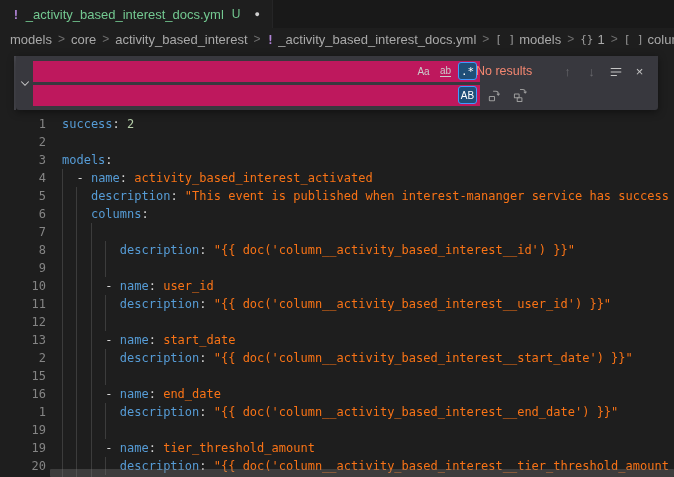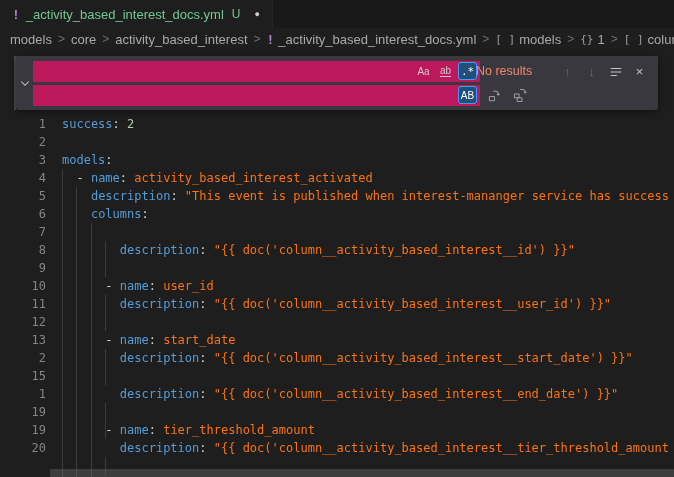--- a/index.html
+++ b/index.html
@@ -172,20 +172,21 @@
     <div class="code-row"><span class="ln">6</span><span class="code-text"><span class="tk-p">    </span><span class="tk-k">columns</span><span class="tk-p">:</span></span></div>
     <div class="code-row"><span class="ln">7</span></div>
     <div class="code-row"><span class="ln">8</span><span class="code-text"><span class="tk-p">        </span><span class="tk-k">description</span><span class="tk-p">: </span><span class="tk-s">"{{ doc('column__activity_based_interest__id') }}"</span></span></div>
     <div class="code-row"><span class="ln">9</span><span class="code-text"></span></div>
     <div class="code-row"><span class="ln">10</span><span class="code-text"><span class="tk-p">      - </span><span class="tk-k">name</span><span class="tk-p">: </span><span class="tk-s">user_id</span></span></div>
     <div class="code-row"><span class="ln">11</span><span class="code-text"><span class="tk-p">        </span><span class="tk-k">description</span><span class="tk-p">: </span><span class="tk-s">"{{ doc('column__activity_based_interest__user_id') }}"</span></span></div>
     <div class="code-row"><span class="ln">12</span><span class="code-text"></span></div>
     <div class="code-row"><span class="ln">13</span><span class="code-text"><span class="tk-p">      - </span><span class="tk-k">name</span><span class="tk-p">: </span><span class="tk-s">start_date</span></span></div>
     <div class="code-row"><span class="ln">2</span><span class="code-text"><span class="tk-p">        </span><span class="tk-k">description</span><span class="tk-p">: </span><span class="tk-s">"{{ doc('column__activity_based_interest__start_date') }}"</span></span></div>
     <div class="code-row"><span class="ln">15</span><span class="code-text"></span></div>
+    <div class="code-row"><span class="ln">16</span><span class="code-text"><span class="tk-p">      - </span><span class="tk-k">name</span><span class="tk-p">: </span><span class="tk-s">end_date</span></span></div>
     <div class="code-row"><span class="ln">1</span><span class="code-text"><span class="tk-p">        </span><span class="tk-k">description</span><span class="tk-p">: </span><span class="tk-s">"{{ doc('column__activity_based_interest__end_date') }}"</span></span></div>
     <div class="code-row"><span class="ln">19</span><span class="code-text"></span></div>
     <div class="code-row"><span class="ln">19</span><span class="code-text"><span class="tk-p">      - </span><span class="tk-k">name</span><span class="tk-p">: </span><span class="tk-s">tier_threshold_amount</span></span></div>
     <div class="code-row"><span class="ln">20</span><span class="code-text"><span class="tk-p">        </span><span class="tk-k">description</span><span class="tk-p">: </span><span class="tk-s">"{{ doc('column__activity_based_interest__tier_threshold_amount</span></span></div>
   </div>
 
 <div class="guide" style="left:62px;  top:169px; height:308px;"></div>
 <div class="guide" style="left:76px;  top:187px; height:290px;"></div>
 <div class="guide" style="left:91px;  top:223px; height:254px;"></div>
 <div class="guide" style="left:105px; top:241px; height:36px;"></div>

